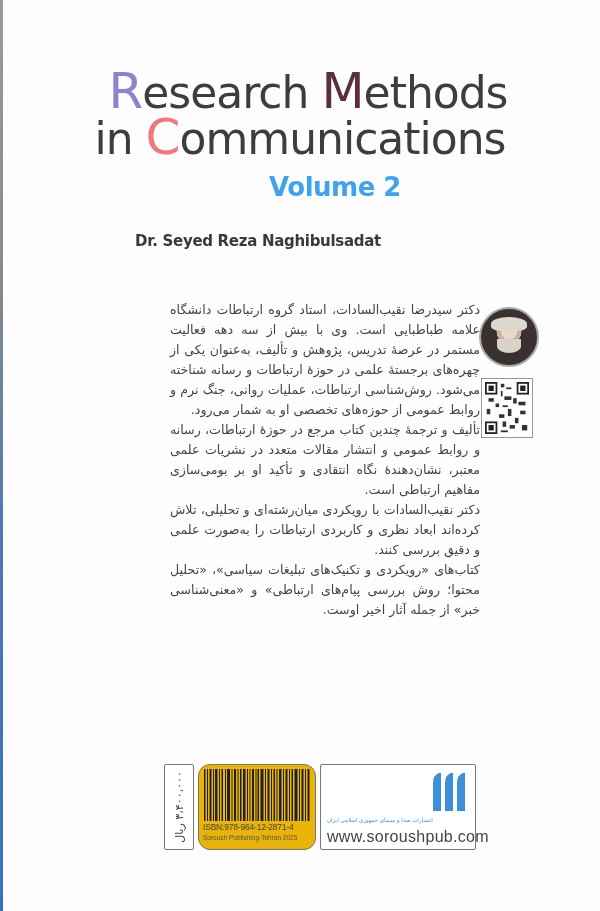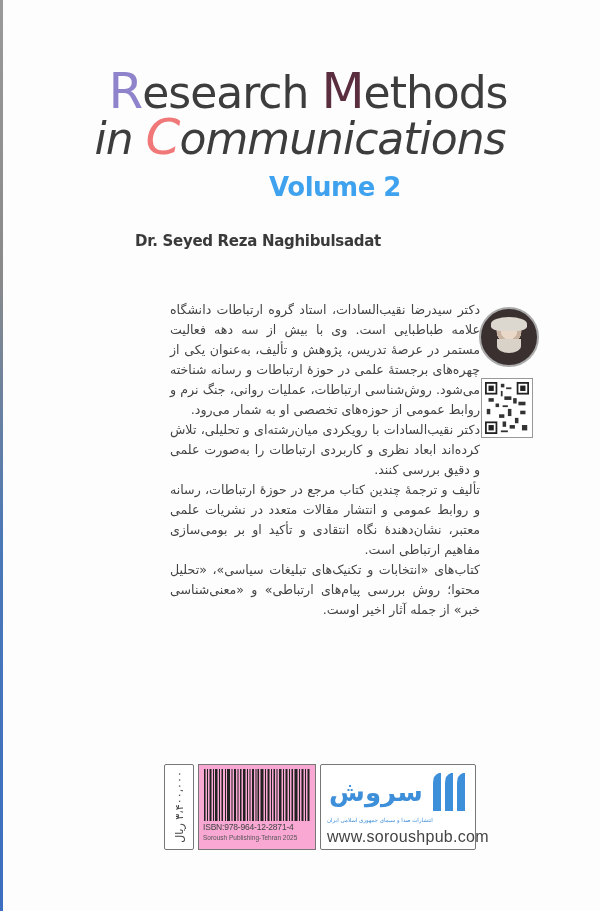--- a/index.html
+++ b/index.html
@@ -1,33 +1,33 @@
 <!DOCTYPE html>
 <html><head>
 <meta charset="utf-8">
 <style>
   html, body { margin:0; padding:0; }
   body { width:600px; height:911px; background:#fdfdfd; position:relative; overflow:hidden; font-family:"DejaVu Sans", sans-serif; }
   .spine { position:absolute; left:0; top:0; width:3px; height:911px; background:linear-gradient(to bottom,#9a9a9a 0%,#8a8a8a 30%,#4a78b8 60%,#3c6fc0 100%); }
   .title { position:absolute; left:0; width:600px; text-align:center; font-family:"DejaVu Sans", sans-serif; color:#3d3d3d; letter-spacing:-1px; }
   .t1 { top:66px; font-size:44px; line-height:50px; padding-left:8px; }
-  .t2 { top:112px; font-size:44px; line-height:50px;font-style:italic; }
+  .t2 { top:112px; font-size:44px; line-height:50px; }
   .cap { font-size:50px; }
   .volume { position:absolute; top:172px; left:0; width:600px; text-align:center; font-size:26px; font-weight:bold; color:#3fa2ee; letter-spacing:-0.5px;padding-left:35px; }
   .author { position:absolute; top:232px; left:0; width:516px; text-align:center; font-size:15px; font-weight:bold; color:#3a3a3a; letter-spacing:-0.3px; }
   .body-text { position:absolute; top:300px; left:170px; width:310px; direction:rtl; text-align:justify; font-size:12.6px; line-height:20px; color:#444; }
   .body-text p { margin:0; }
   .photo { position:absolute; left:479px; top:307px; width:56px; height:56px; border-radius:50%; border:2px solid #aaa; overflow:hidden; background:radial-gradient(circle at 50% 40%, #e9d8c8 0 18%, #c9b3a0 19% 28%, #3a3030 29% 100%); }
   .photo .hair { position:absolute; left:10px; top:8px; width:36px; height:14px; border-radius:50% 50% 30% 30%; background:#ddd8cf; }
   .photo .beard { position:absolute; left:16px; top:30px; width:24px; height:14px; border-radius:0 0 50% 50%; background:#d8d2c8; }
   .qr { position:absolute; left:481px; top:378px; width:52px; height:60px; border:1px solid #999; background:#fff; padding:3px; box-sizing:border-box; }
   .qr svg { width:100%; height:100%; }
   .price { position:absolute; left:164px; top:764px; width:28px; height:84px; border:1px solid #777; border-radius:2px; background:#fff; }
   .price span { position:absolute; left:50%; top:50%; transform:translate(-50%,-50%) rotate(-90deg); white-space:nowrap; font-size:11px; color:#444; direction:rtl; }
-  .barcode-box { position:absolute; left:198px; top:764px; width:116px; height:84px; border:1px solid #777; border-radius:0; background:#f9a8d4; }
+  .barcode-box { position:absolute; left:198px; top:764px; width:116px; height:84px; border:1px solid #777; border-radius:12px; background:#eab308; }
   .bars { position:absolute; left:5px; top:4px; width:106px; height:52px; }
   .isbn { position:absolute; left:4px; top:57px; font-family:"Liberation Sans", sans-serif; font-size:8.5px; color:#444; letter-spacing:-0.2px; }
   .imprint { position:absolute; left:4px; top:69px; font-family:"Liberation Sans", sans-serif; font-size:6.5px; color:#555; }
   .pub-box { position:absolute; left:320px; top:764px; width:154px; height:84px; border:1px solid #777; border-radius:2px; background:#fff; }
   .pub-logo-text { position:absolute; left:8px; top:12px; font-size:26px; font-weight:bold; color:#3d8fd9; direction:rtl; letter-spacing:-1px; }
   .pub-stripes { position:absolute; right:8px; top:6px; width:36px; height:40px; }
   .pub-sub { position:absolute; left:6px; top:52px; width:140px; text-align:left; font-size:5.5px; color:#3d8fd9; direction:rtl; }
   .pub-url { position:absolute; left:6px; top:63px; font-family:Liberation Sans, sans-serif; font-size:16px; color:#444; letter-spacing:0.3px; }
 </style>
 </head>
@@ -37,23 +37,23 @@
 
 <div class="title t1"><span class="cap" style="color:#8f84cc">R</span><span>esearch </span><span class="cap" style="color:#5a2e3e">M</span><span>ethods</span></div>
 
 <div class="title t2"><span>in </span><span class="cap" style="color:#f07878">C</span><span>ommunications</span></div>
 
 <div class="volume">Volume 2</div>
 <div class="author">Dr. Seyed Reza Naghibulsadat</div>
 
 <div class="body-text">
   <p>دکتر سیدرضا نقیب‌السادات، استاد گروه ارتباطات دانشگاه علامه طباطبایی است. وی با بیش از سه دهه فعالیت مستمر در عرصهٔ تدریس، پژوهش و تألیف، به‌عنوان یکی از چهره‌های برجستهٔ علمی در حوزهٔ ارتباطات و رسانه شناخته می‌شود. روش‌شناسی ارتباطات، عملیات روانی، جنگ نرم و روابط عمومی از حوزه‌های تخصصی او به شمار می‌رود.</p>
+  <p>تألیف و ترجمهٔ چندین کتاب مرجع در حوزهٔ ارتباطات، رسانه و روابط عمومی و انتشار مقالات متعدد در نشریات علمی معتبر، نشان‌دهندهٔ نگاه انتقادی و تأکید او بر بومی‌سازی مفاهیم ارتباطی است.</p>
   <p>دکتر نقیب‌السادات با رویکردی میان‌رشته‌ای و تحلیلی، تلاش کرده‌اند ابعاد نظری و کاربردی ارتباطات را به‌صورت علمی و دقیق بررسی کنند.</p>
-  <p>تألیف و ترجمهٔ چندین کتاب مرجع در حوزهٔ ارتباطات، رسانه و روابط عمومی و انتشار مقالات متعدد در نشریات علمی معتبر، نشان‌دهندهٔ نگاه انتقادی و تأکید او بر بومی‌سازی مفاهیم ارتباطی است.</p>
-  <p>کتاب‌های «انتخابات و تکنیک‌های تبلیغات سیاسی»، «تحلیل محتوا؛ روش بررسی پیام‌های ارتباطی» و «معنی‌شناسی خبر» از جمله آثار اخیر اوست.</p>
+  <p>کتاب‌های «رویکردی و تکنیک‌های تبلیغات سیاسی»، «تحلیل محتوا؛ روش بررسی پیام‌های ارتباطی» و «معنی‌شناسی خبر» از جمله آثار اخیر اوست.</p>
 </div>
 
 <div class="photo">
   <div class="hair"></div>
   <div class="beard"></div>
 </div>
 
 <div class="qr">
   <svg viewBox="0 0 25 29" preserveAspectRatio="none">
     <rect x="0" y="0" width="7" height="7" fill="#222"></rect>
@@ -128,21 +128,20 @@
         <rect x="97.5" y="0" width="2" height="52"></rect>
       <rect x="101" y="0" width="1" height="52"></rect>
         <rect x="103.5" y="0" width="2" height="52"></rect>
     </g>
   </svg>
   <div class="isbn">ISBN:978-964-12-2871-4</div>
   <div class="imprint">Soroush Publishing-Tehran 2025</div>
 </div>
 
 <div class="pub-box">
-  <div class="pub-logo-text">سروش</div>
   <svg class="pub-stripes" viewBox="0 0 36 40">
     <g fill="#3d8fd9">
       <path d="M2 40 L2 12 Q2 4 8 2 L10 2 L10 40 Z"></path>
       <path d="M14 40 L14 12 Q14 4 20 2 L22 2 L22 40 Z"></path>
       <path d="M26 40 L26 12 Q26 4 32 2 L34 2 L34 40 Z"></path>
     </g>
   </svg>
   <div class="pub-sub">انتشارات صدا و سیمای جمهوری اسلامی ایران</div>
   <div class="pub-url">www.soroushpub.com</div>
 </div>

